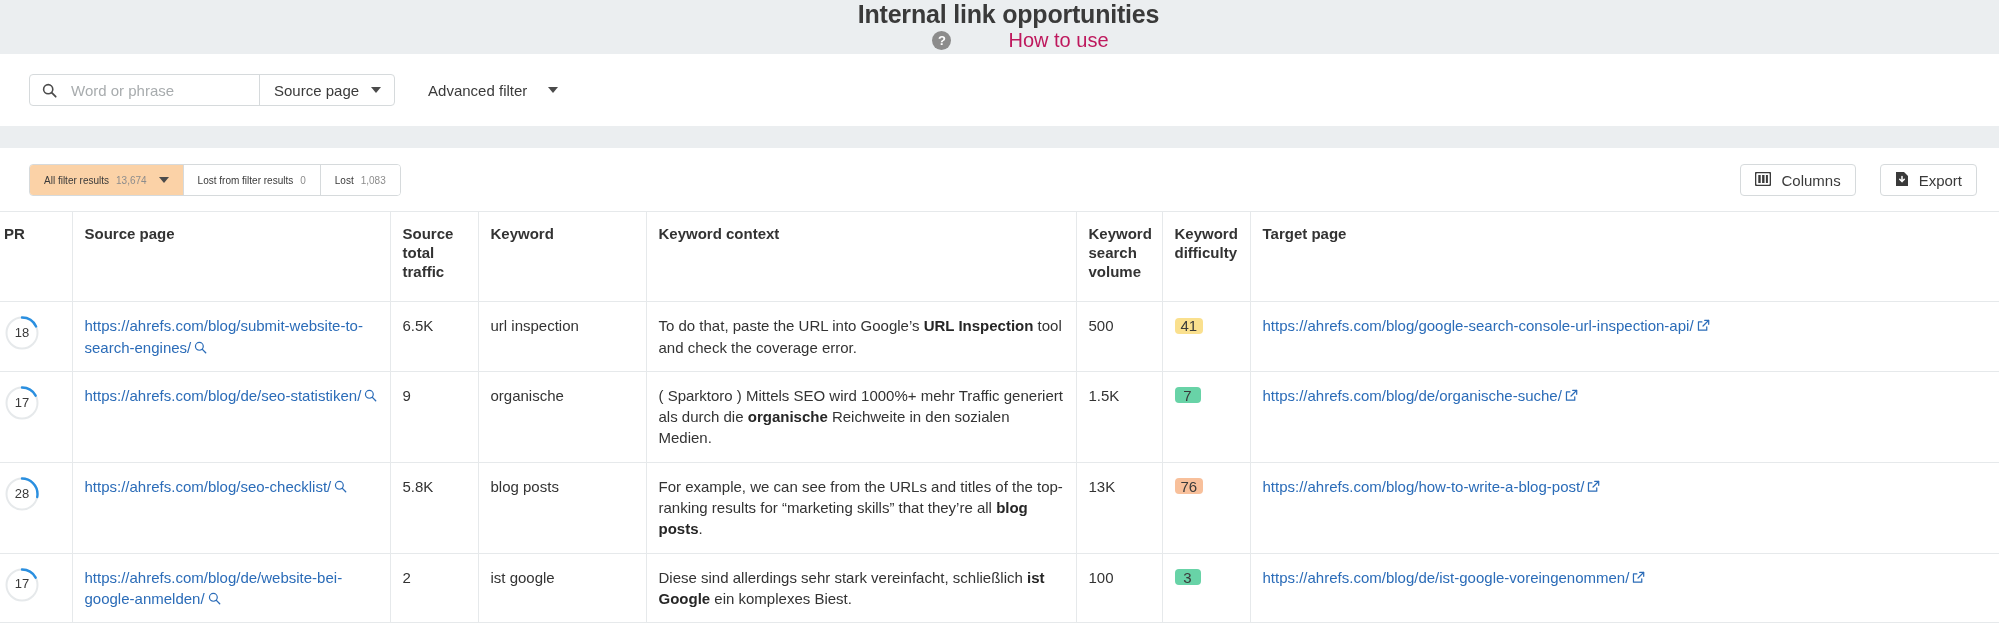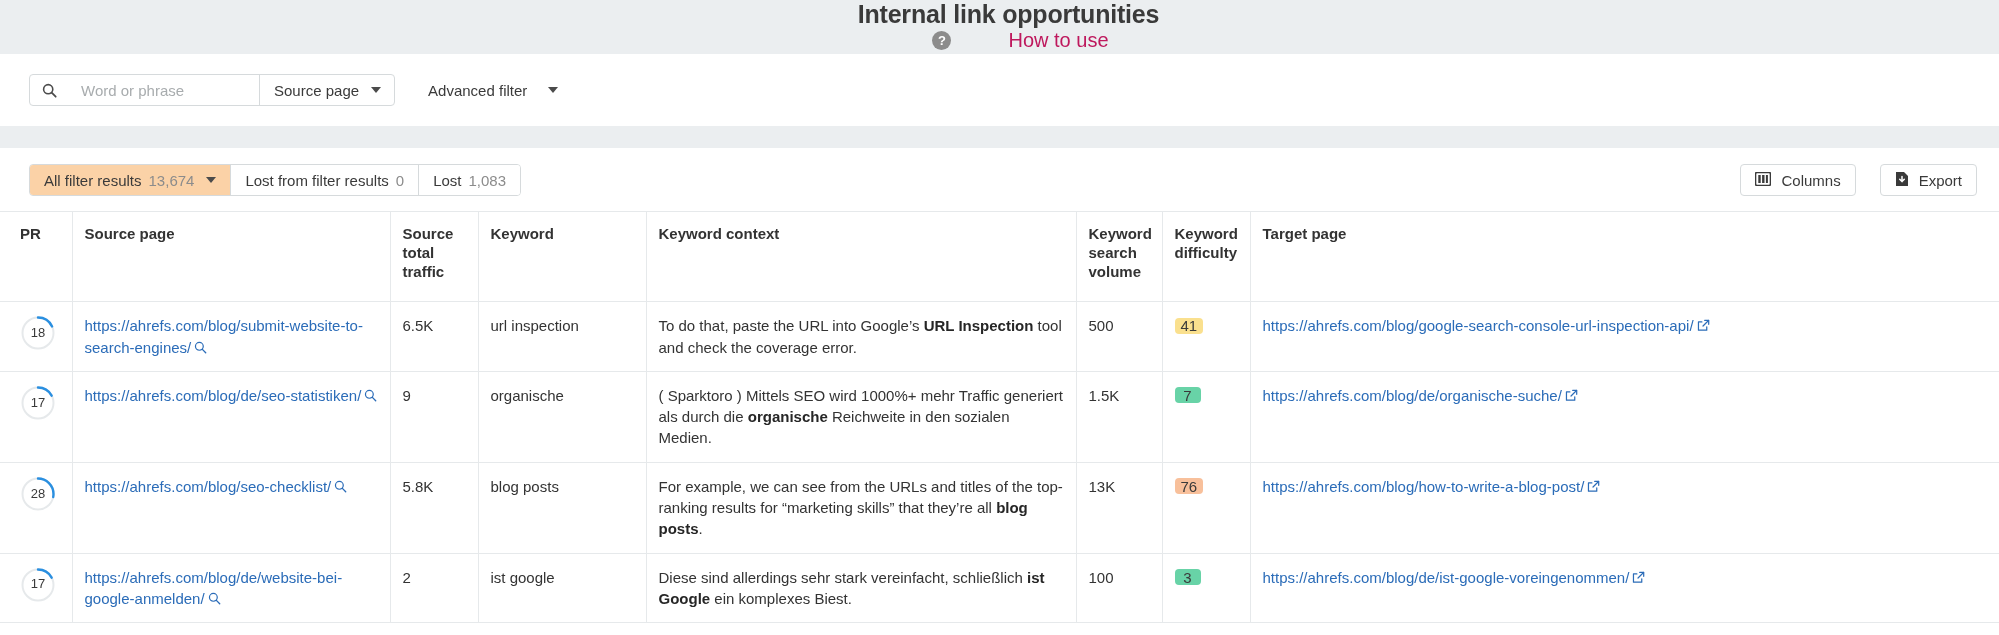--- a/index.html
+++ b/index.html
@@ -67,21 +67,21 @@
     border: 1px solid #d6dadc;
     border-radius: 4px;
     overflow: hidden;
     background: #fff;
   }
   .search-field {
     display: flex;
     align-items: center;
     width: 229px;
     padding: 0 10px 0 12px;
-    gap: 22px;
+    gap: 12px;
   }
   .search-icon svg { display: block; }
   .search-input {
     border: none;
     outline: none;
     font-size: 15px;
     font-family: "Liberation Sans", sans-serif;
     color: #333;
     width: 100%;
     background: transparent;
@@ -135,21 +135,21 @@
     height: 32px;
     border: 1px solid #d6dadc;
     border-radius: 4px;
     overflow: hidden;
   }
   .pill {
     display: flex;
     align-items: center;
     gap: 7px;
     padding: 0 14px;
-    font-size: 15px;
+    font-size: 10px;
     color: #3a3a3a;
     background: #fff;
     border-left: 1px solid #d6dadc;
     cursor: pointer;
     white-space: nowrap;
   }
   .pill:first-child { border-left: none; }
   .pill.active { background: #fbd2a7; }
   .pill-count { color: #8c8c8c; }
   .pill .caret { margin-left: 5px; }
@@ -182,21 +182,21 @@
     font-size: 15px;
     font-weight: bold;
     color: #333;
     padding: 13px 12px 20px 12px;
     border-top: 1px solid #e6e9eb;
     border-bottom: 1px solid #e6e9eb;
     border-left: 1px solid #e6e9eb;
     line-height: 1.25;
   }
   table.data th.first,
-  table.data td.first { border-left: none; padding-left: 20px; }
+  table.data td.first { border-left: none; padding-left: 4px; }
   table.data td {
     vertical-align: top;
     font-size: 15px;
     color: #333;
     padding: 13px 12px;
     border-bottom: 1px solid #e6e9eb;
     border-left: 1px solid #e6e9eb;
     line-height: 1.42;
   }
   col.c-pr        { width: 72px; }

